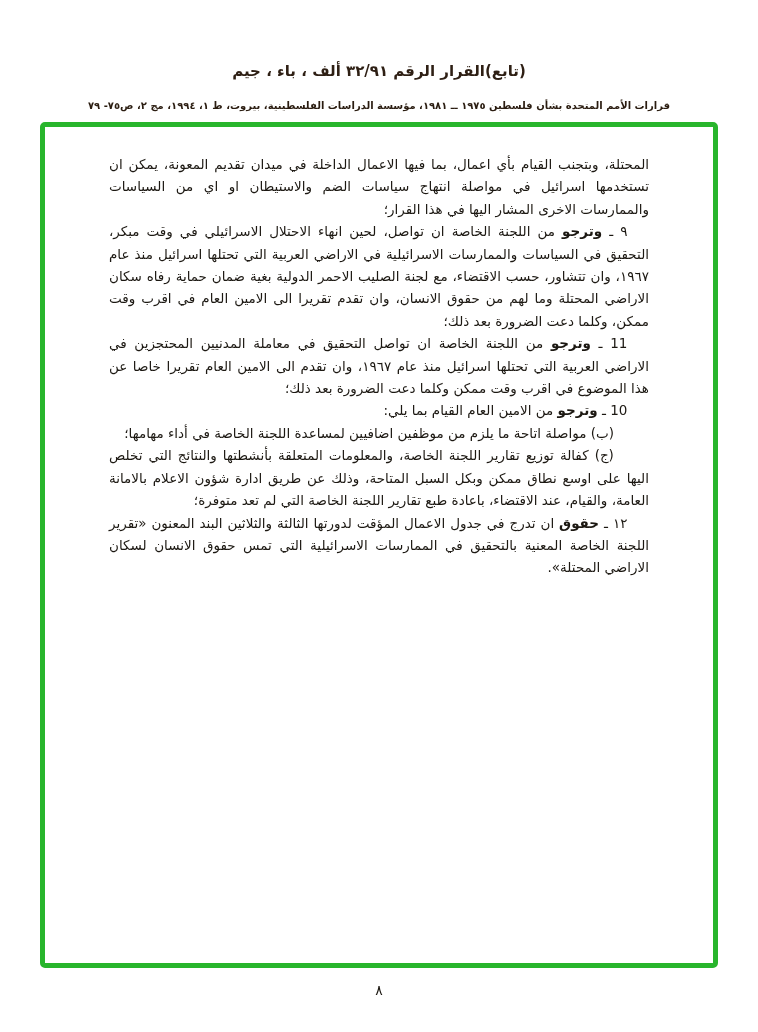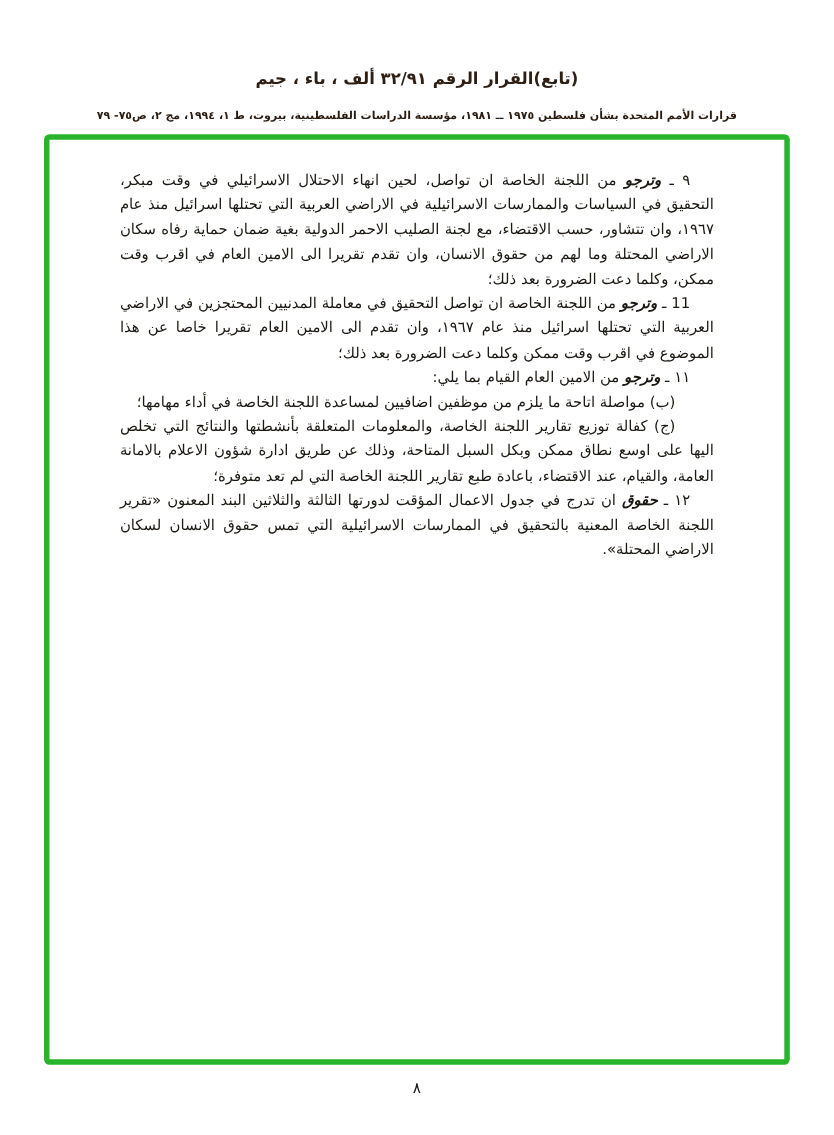--- a/index.html
+++ b/index.html
@@ -44,44 +44,45 @@
     margin:26px 64px 0 64px;
     font-size:13.5px;
     line-height:22.4px;
     text-align:justify;
     text-align-last:auto;
     color:var(--ink);
   }
   .para{margin:0;}
   .para.indent1{text-indent:1.6em;}
   .para.indent2{text-indent:2.6em;}
-  .bold{font-weight:bold;font-style:italic;}
+  .bold{font-weight:bold;}
   .page-number{
     position:absolute;
     top:982px;left:0;right:0;
     text-align:center;
     font-size:14px;
     color:var(--ink);
   }
 </style>
 </head>
 <body>
 
 <div class="page">
 
   <div class="doc-header">
     <div class="doc-title">(تابع)القرار الرقم ٣٢/٩١ ألف ، باء ، جيم</div>
     <div class="doc-source">قرارات الأمم المتحدة بشأن فلسطين ١٩٧٥ ــ ١٩٨١، مؤسسة الدراسات الفلسطينية، بيروت، ط ١، ١٩٩٤، مج ٢، ص٧٥- ٧٩</div>
   </div>
 
   <div class="content-frame">
     <div class="text-block">
+        <p class="para"><span>المحتلة، وبتجنب القيام بأي اعمال، بما فيها الاعمال الداخلة في ميدان تقديم المعونة، يمكن ان تستخدمها اسرائيل في مواصلة انتهاج سياسات الضم والاستيطان او اي من السياسات والممارسات الاخرى المشار اليها في هذا القرار؛</span></p>
         <p class="para indent1"><span>٩ ـ </span><span class="bold">وترجو</span><span> من اللجنة الخاصة ان تواصل، لحين انهاء الاحتلال الاسرائيلي في وقت مبكر، التحقيق في السياسات والممارسات الاسرائيلية في الاراضي العربية التي تحتلها اسرائيل منذ عام ١٩٦٧، وان تتشاور، حسب الاقتضاء، مع لجنة الصليب الاحمر الدولية بغية ضمان حماية رفاه سكان الاراضي المحتلة وما لهم من حقوق الانسان، وان تقدم تقريرا الى الامين العام في اقرب وقت ممكن، وكلما دعت الضرورة بعد ذلك؛</span></p>
         <p class="para indent1"><span>11 ـ </span><span class="bold">وترجو</span><span> من اللجنة الخاصة ان تواصل التحقيق في معاملة المدنيين المحتجزين في الاراضي العربية التي تحتلها اسرائيل منذ عام ١٩٦٧، وان تقدم الى الامين العام تقريرا خاصا عن هذا الموضوع في اقرب وقت ممكن وكلما دعت الضرورة بعد ذلك؛</span></p>
-        <p class="para indent1"><span>١١ ـ </span><span class="bold">وترجو</span><span> من الامين العام القيام بما يلي:</span></p>
+        <p class="para indent1"><span>10 ـ </span><span class="bold">وترجو</span><span> من الامين العام القيام بما يلي:</span></p>
         <p class="para indent2"><span>(ب) مواصلة اتاحة ما يلزم من موظفين اضافيين لمساعدة اللجنة الخاصة في أداء مهامها؛</span></p>
         <p class="para indent2"><span>(ج) كفالة توزيع تقارير اللجنة الخاصة، والمعلومات المتعلقة بأنشطتها والنتائج التي تخلص اليها على اوسع نطاق ممكن وبكل السبل المتاحة، وذلك عن طريق ادارة شؤون الاعلام بالامانة العامة، والقيام، عند الاقتضاء، باعادة طبع تقارير اللجنة الخاصة التي لم تعد متوفرة؛</span></p>
         <p class="para indent1"><span>١٢ ـ </span><span class="bold">حقوق</span><span> ان تدرج في جدول الاعمال المؤقت لدورتها الثالثة والثلاثين البند المعنون «تقرير اللجنة الخاصة المعنية بالتحقيق في الممارسات الاسرائيلية التي تمس حقوق الانسان لسكان الاراضي المحتلة».</span></p>
       </div>
   </div>
 
   <div class="page-number">٨</div>
 
 </div>
 

